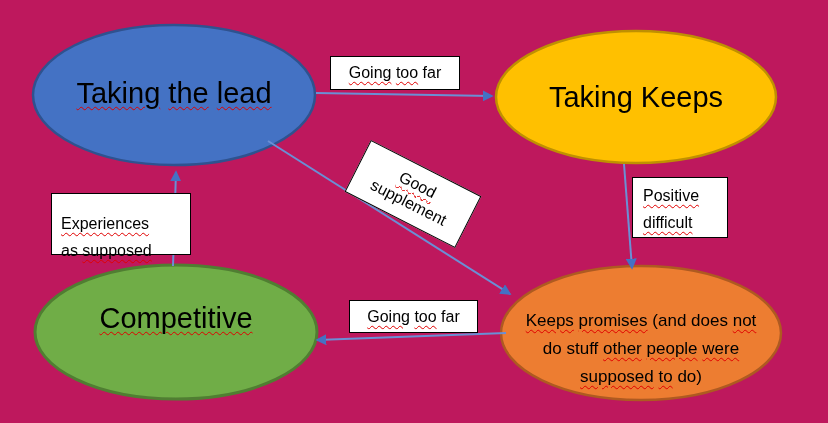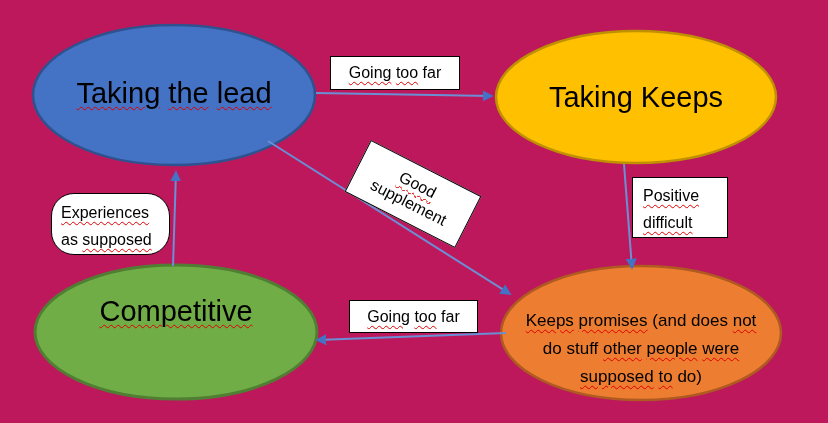--- a/index.html
+++ b/index.html
@@ -70,40 +70,40 @@
     <line x1="268" y1="141" x2="510" y2="294" stroke-width="2" marker-end="url(#ah)" stroke="#6A8FD5"></line>
     <line x1="624" y1="164" x2="632" y2="268" stroke-width="2" marker-end="url(#ah)" stroke="#6A8FD5"></line>
     <line x1="506" y1="333" x2="317" y2="340" stroke-width="2" marker-end="url(#ah)" stroke="#6A8FD5"></line>
     <line x1="173" y1="266" x2="176" y2="172" stroke-width="2" marker-end="url(#ah)" stroke="#6A8FD5"></line>
   </svg>
 
   <div class="node-text big" style="left:34px; top:76px; width:280px;"><span><span class="tline"><span class="sq">Taking</span> <span class="sq">the</span> <span class="sq">lead</span></span></span></div>
 
   <div class="node-text big" style="left:496px; top:80px; width:280px;"><span><span class="tline"><span>Taking</span> <span>Keeps</span></span></span></div>
 
-  <div class="node-text big" style="left:36px; top:294px; width:280px;"><span><span class="tline"><span class="sq">Competitive</span></span></span></div>
+  <div class="node-text big" style="left:36px; top:301px; width:280px;"><span><span class="tline"><span class="sq">Competitive</span></span></span></div>
 
   <div class="node-text small" style="left:506px; top:295px; width:270px;"><span><span class="tline"><span class="sq">Keeps</span> <span class="sq">promises</span> <span>(and</span> <span>does</span> <span class="sq">not</span></span><span class="tline"><span>do</span> <span>stuff</span> <span class="sq">other</span> <span class="sq">people</span> <span class="sq">were</span></span><span class="tline"><span class="sq">supposed</span> <span class="sq">to</span> <span>do)</span></span></span></div>
 
   <div class="label-box center-box" style="left:330px; top:56px; width:130px; height:34px;">
       <span>
         <span class="tline"><span class="sq">Going</span> <span class="sq">too</span> <span>far</span></span>
       </span>
     </div>
 
   <div class="label-box center-box rot-box" style="left:351px; top:165px; width:124px; height:58px;">
       <span>
         <span class="tline"><span class="sq">Good</span></span>
         <span class="tline"><span>supplement</span></span>
       </span>
     </div>
 
   <div class="label-box left-box" style="left:632px; top:177px; width:96px; height:61px; padding:4px 8px 0 10px;"><span><span class="tline"><span class="sq">Positive</span></span><span class="tline"><span class="sq">difficult</span></span></span></div>
 
-  <div class="label-box left-box" style="left:51px; top:193px; width:119px; height:62px; padding:5px 0 0 9px;border-radius:23px;"><span><span class="tline"><span class="sq">Experiences</span></span><span class="tline"><span>as</span> <span class="sq">supposed</span></span></span></div>
+  <div class="label-box left-box" style="left:51px; top:193px; width:140px; height:62px; padding:16px 0 0 9px;"><span><span class="tline"><span class="sq">Experiences</span></span><span class="tline"><span>as</span> <span class="sq">supposed</span></span></span></div>
 
   <div class="label-box center-box" style="left:349px; top:300px; width:129px; height:33px;">
       <span>
         <span class="tline"><span class="sq">Going</span> <span class="sq">too</span> <span>far</span></span>
       </span>
     </div>
 
 </div>
 
 </body></html>

